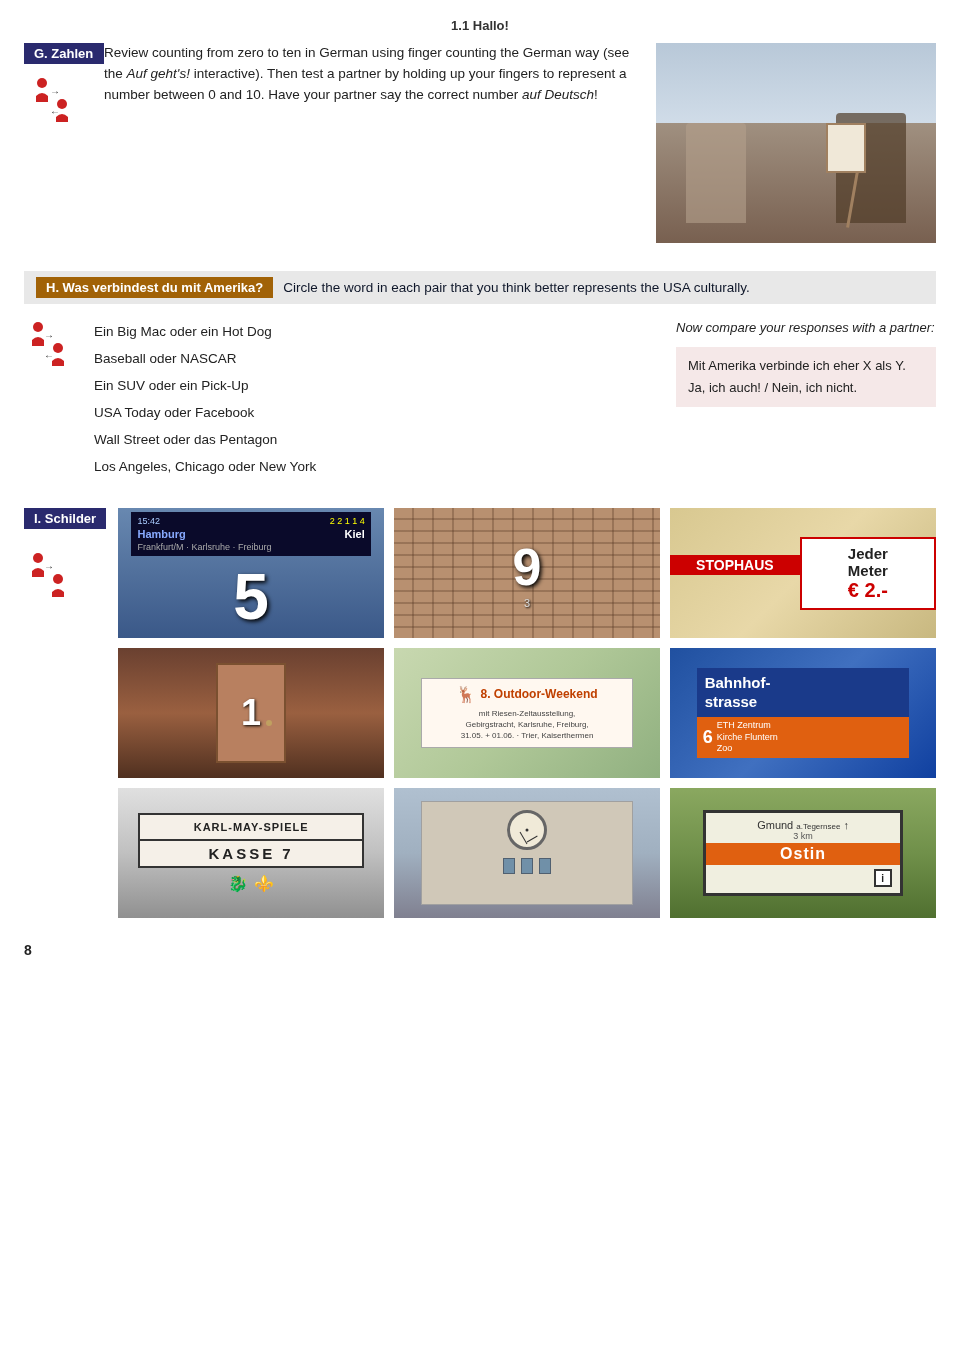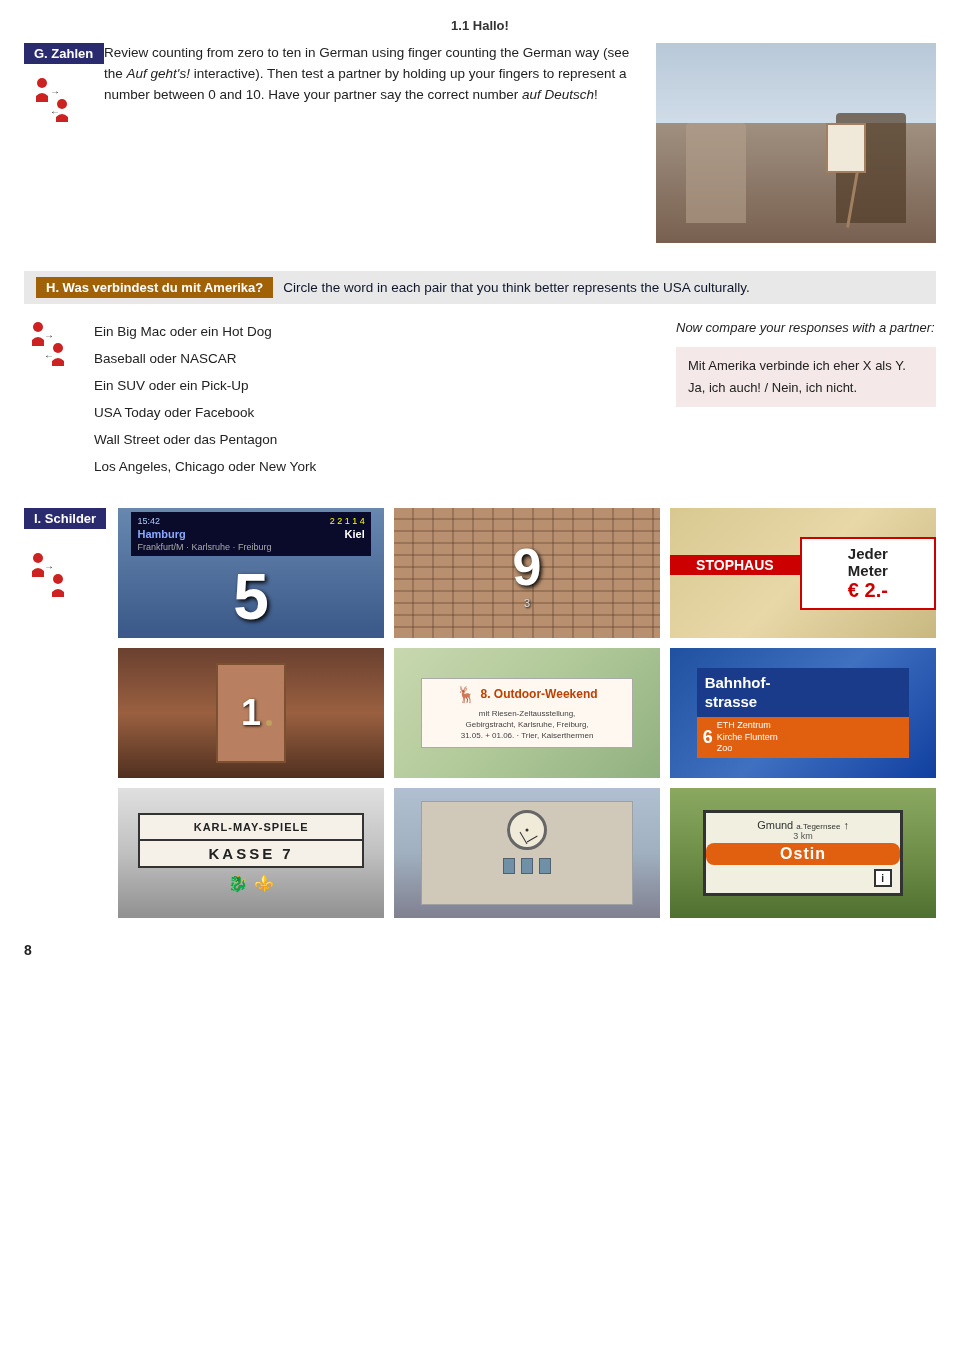--- a/index.html
+++ b/index.html
@@ -365,21 +365,21 @@
                 <div style="width:12px;height:16px;background:#7090a8;border:1px solid #506070;"></div>
               </div>
             </div>
           </div>
         </div>
 
         <div class="img-cell" style="background:linear-gradient(180deg,#8aa860,#70904a,#507030);">
           <div style="width:75%;background:#f0efe0;border:3px solid #333;padding:6px 8px;text-align:center;">
             <div style="font-size:11px;color:#333;">Gmund <span style="font-size:8px;">a.Tegernsee</span> ↑</div>
             <div style="font-size:9px;color:#555;">3 km</div>
-            <div style="background:#e06010;color:#fff;font-size:16px;font-weight:bold;padding:2px 10px;margin:2px -8px;text-align:center;letter-spacing:1px;border-radius:8px;">Ostin</div>
+            <div style="background:#e06010;color:#fff;font-size:16px;font-weight:bold;padding:2px 10px;margin:2px -8px;text-align:center;letter-spacing:1px;">Ostin</div>
             <div style="margin-top:4px;display:flex;justify-content:flex-end;">
               <div style="background:#fff;border:2px solid #333;width:18px;height:18px;display:flex;align-items:center;justify-content:center;font-size:10px;font-weight:bold;">i</div>
             </div>
           </div>
         </div>
 
       </div>
     </div>
   </div>
 </div>

